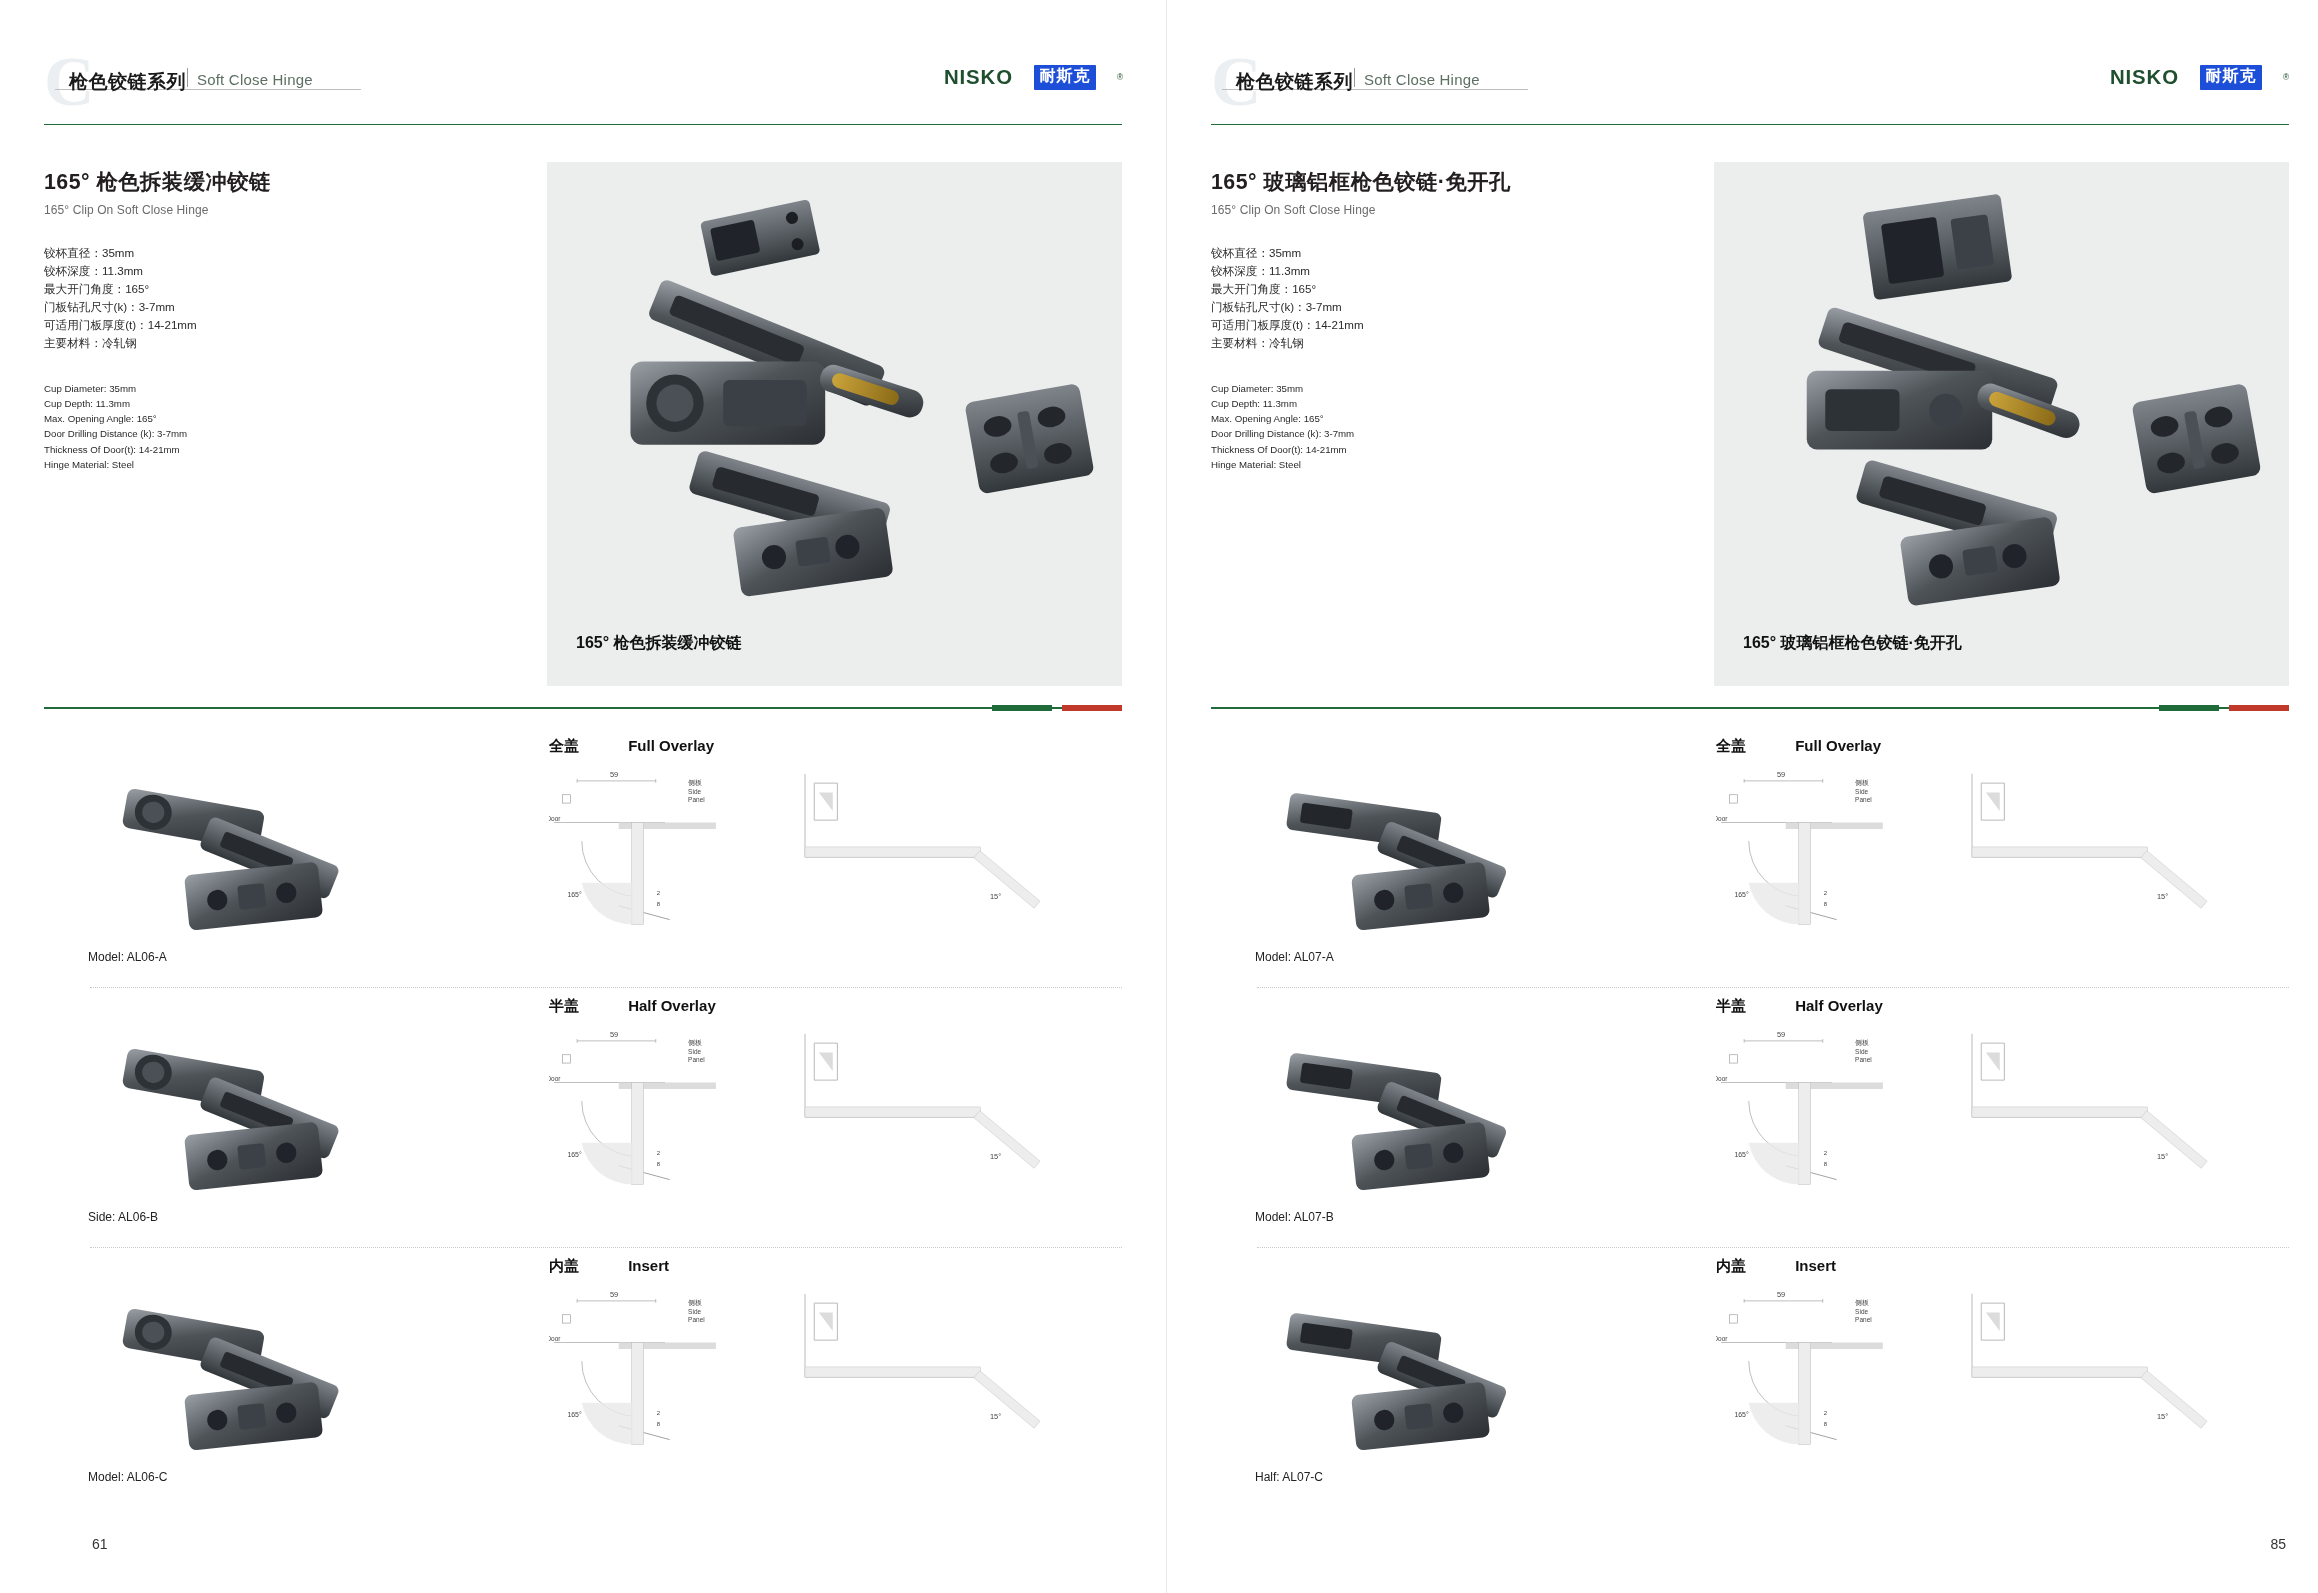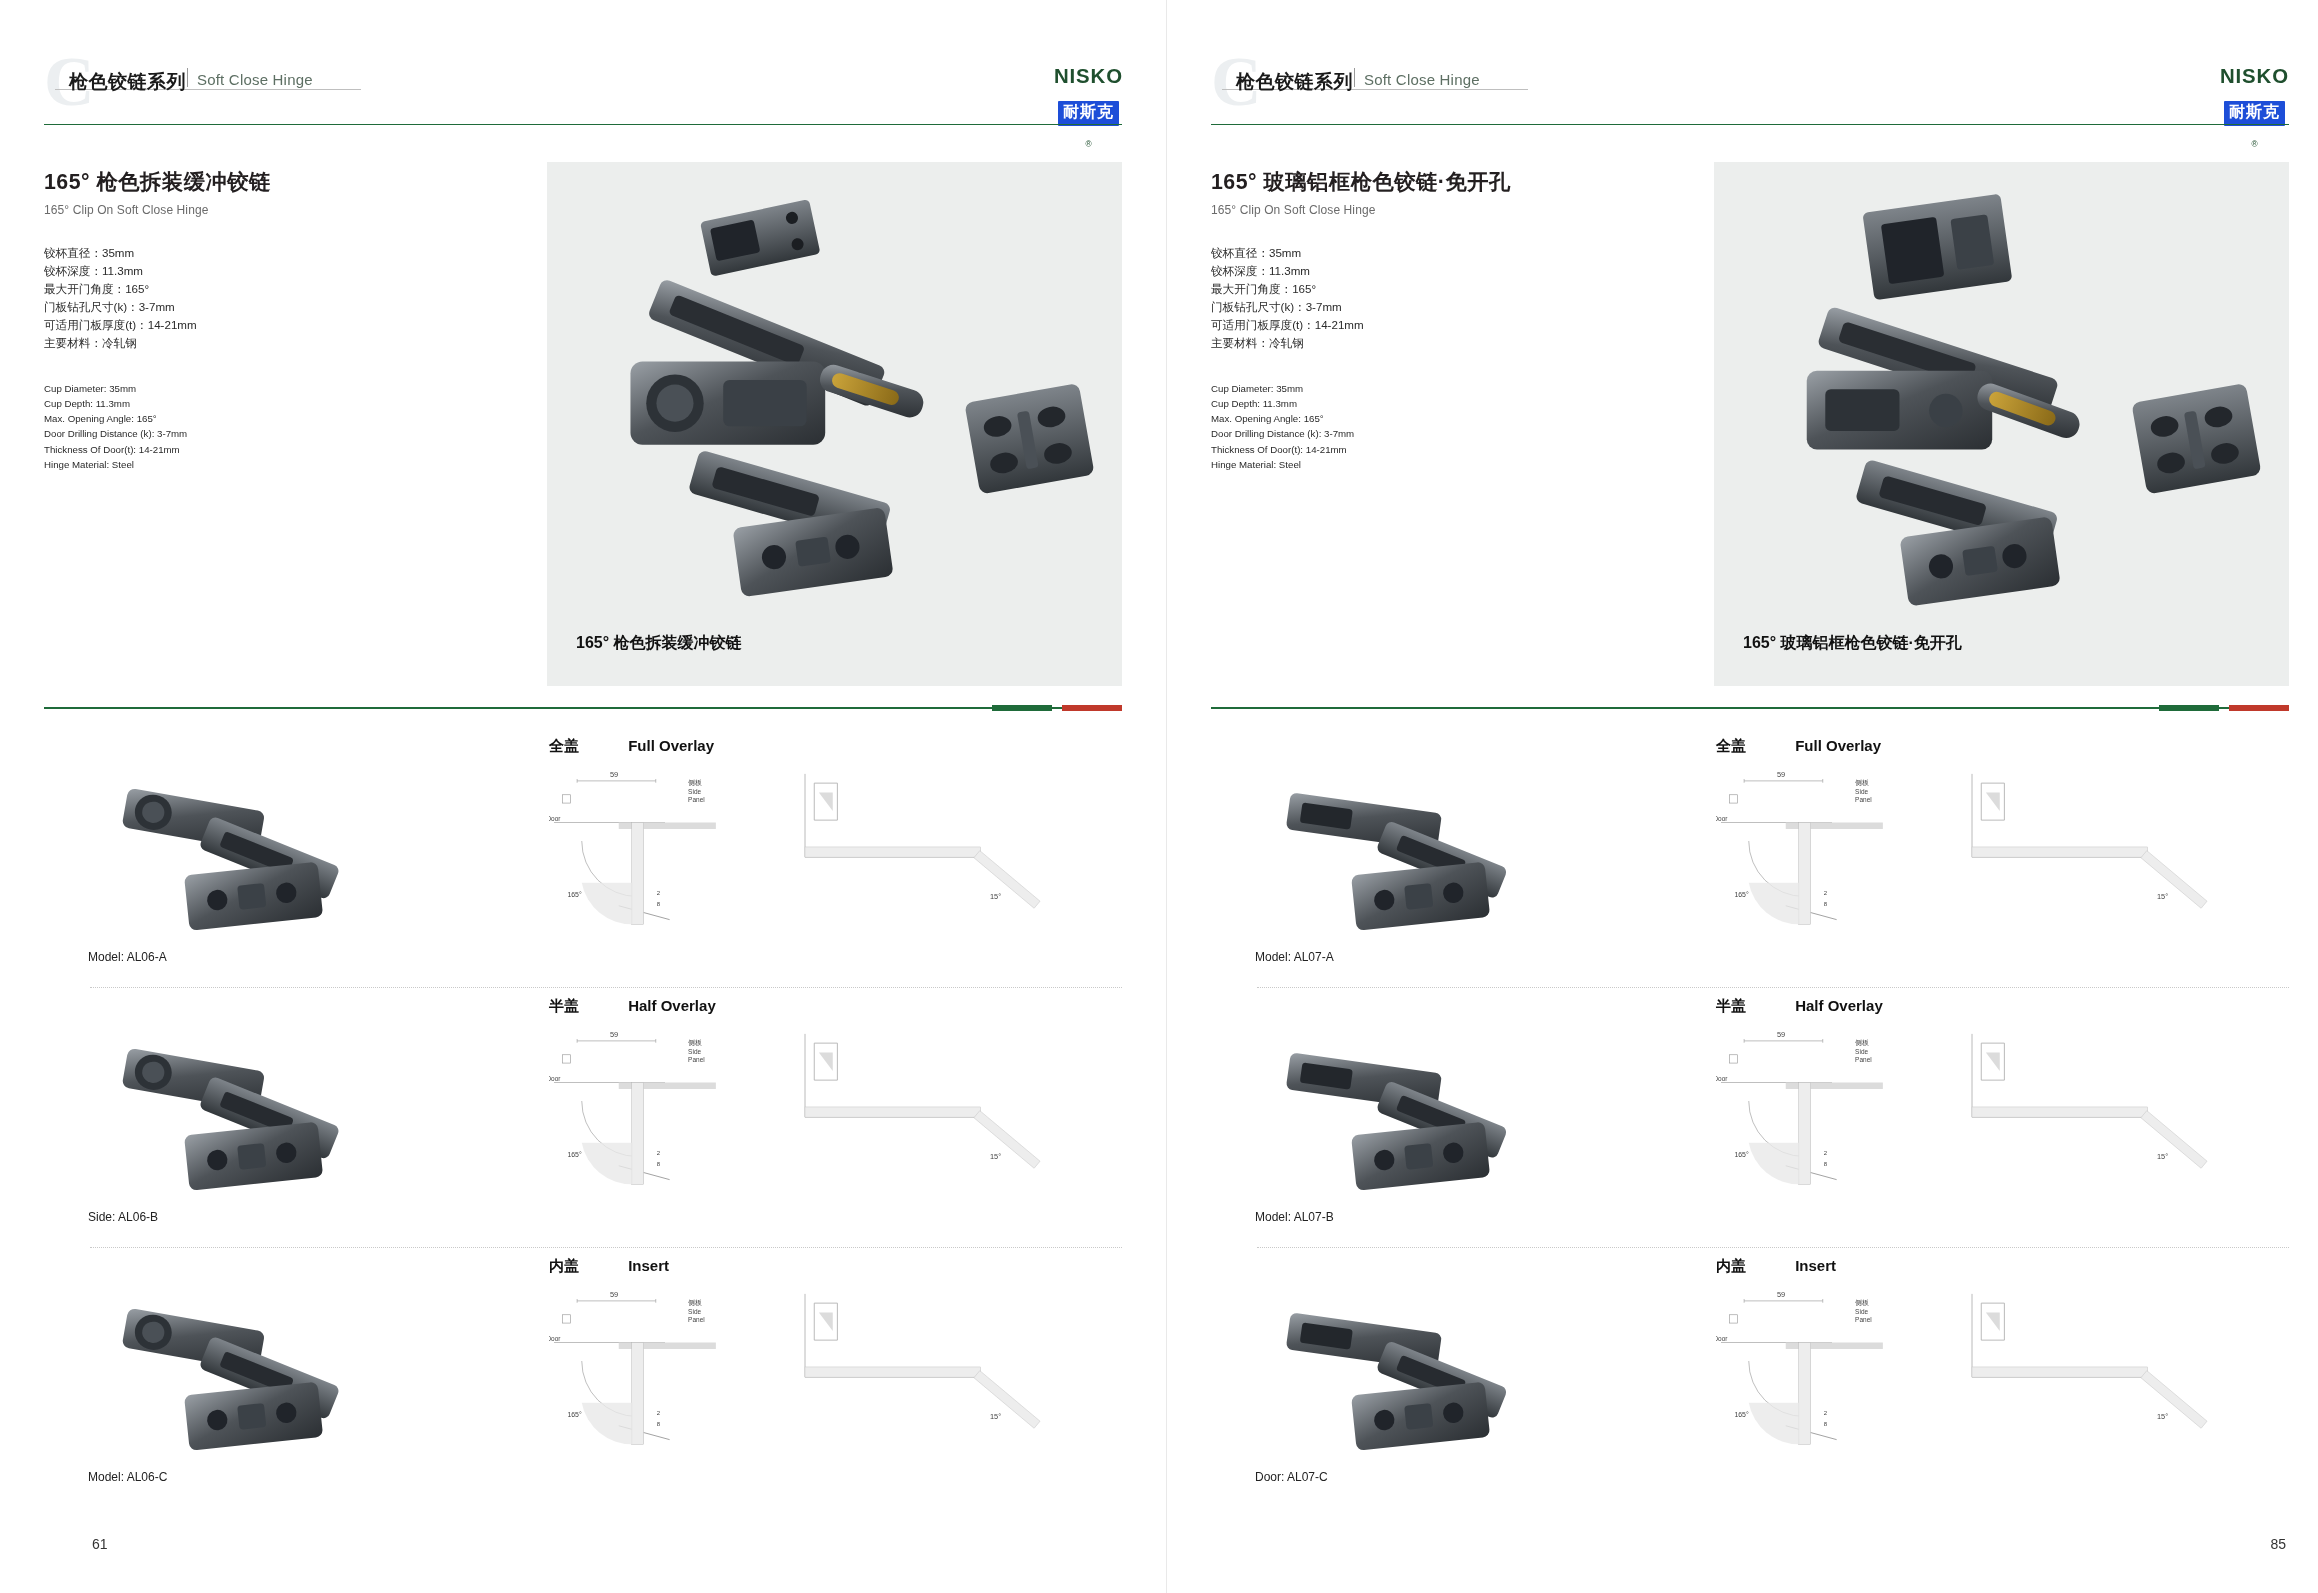--- a/index.html
+++ b/index.html
@@ -24,21 +24,21 @@
   .hdr .bar{position:absolute;left:55px;top:29px;width:306px;height:0.9px;background:#bfbfbf;}
   .hdr .t-cn{
     position:absolute;left:69px;top:9.3px;
     font-size:19px;font-weight:700;letter-spacing:0.5px;color:#1a1a1a;
   }
   .hdr .sep{position:absolute;left:187px;top:8.3px;width:0.9px;height:18.5px;background:#9a9a9a;}
   .hdr .t-en{
     position:absolute;left:197px;top:11px;
     font-size:15px;color:#5d6f63;font-weight:500;letter-spacing:0.2px;
   }
-  .brandwrap{position:absolute;right:43px;top:4.6px;display:flex;align-items:center;gap:13px;flex-direction:column;}
+  .brandwrap{position:absolute;right:43px;top:4.6px;display:flex;align-items:center;gap:21px;}
   .brand-n{font-size:20.4px;font-weight:700;letter-spacing:0.9px;color:#1f4f2e;font-family:"Liberation Sans",sans-serif;}
   .brand-cn{
     background:#1d4ed8;color:#fff;font-size:16px;font-weight:700;
     padding:1.9px 5.6px 2.8px 5.6px;letter-spacing:0.9px;border-radius:0.9px;
   }
   .brand-r{font-size:8.3px;color:#1f4f2e;vertical-align:super;}
   .hdr-rule{position:absolute;left:44px;top:124px;width:1078px;height:1.4px;background:#1f6b3a;}
 
   
   .top{position:absolute;top:167px;left:44px;width:1078px;height:519px;}
@@ -648,20 +648,20 @@
             <path d="M60 50 L60 130 L110 130"></path>
             <path d="M60 50 L110 50 L110 130"></path>
           </g>
           <rect x="40" y="188" width="380" height="22" fill="#ededed" stroke="#c3c3c3"></rect>
           <g transform="translate(418,196) rotate(40)">
             <rect x="0" y="0" width="170" height="20" fill="#ededed" stroke="#c3c3c3"></rect>
           </g>
           <path d="M70 70 L100 70 L100 110 Z" fill="#dcdcdc"></path>
           <text x="440" y="300" font-size="16" fill="#444">15°</text>
         </svg>
-        <div class="model">Door: AL07-C</div>
+        <div class="model">Half: AL07-C</div>
       </div>
     </div>
 
     <div class="pg r">85</div>
   </div>
 </div>
 
 
 </body></html>

